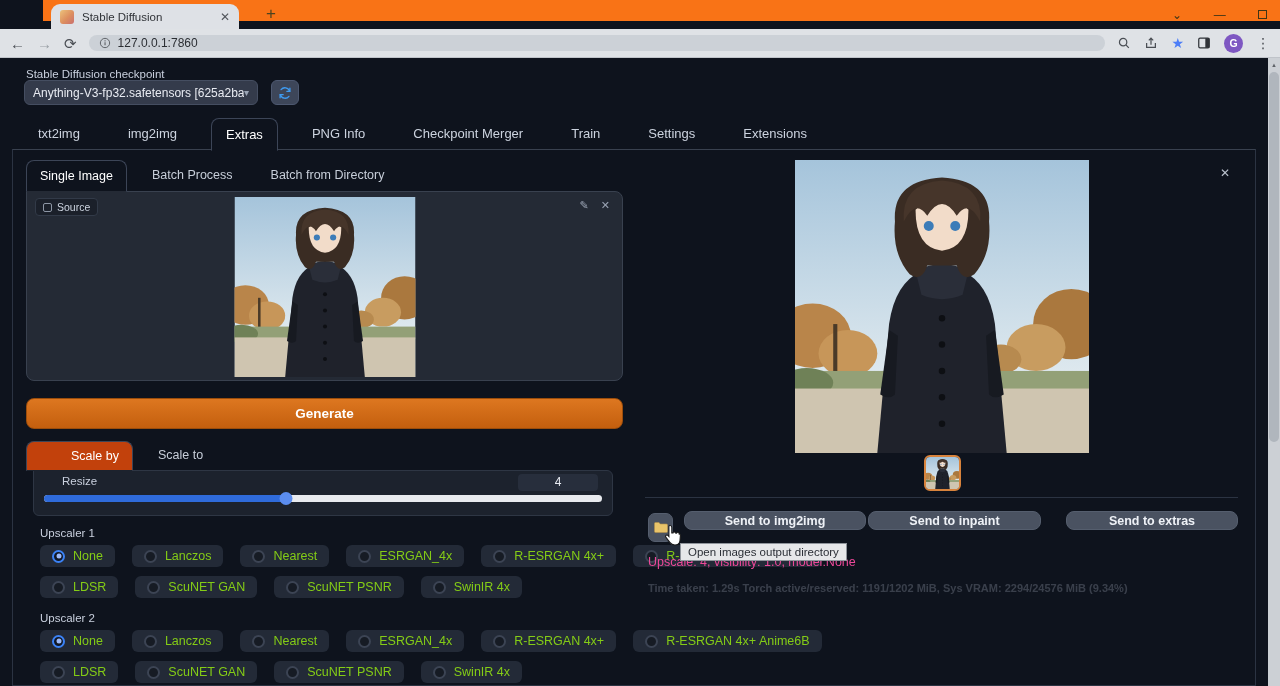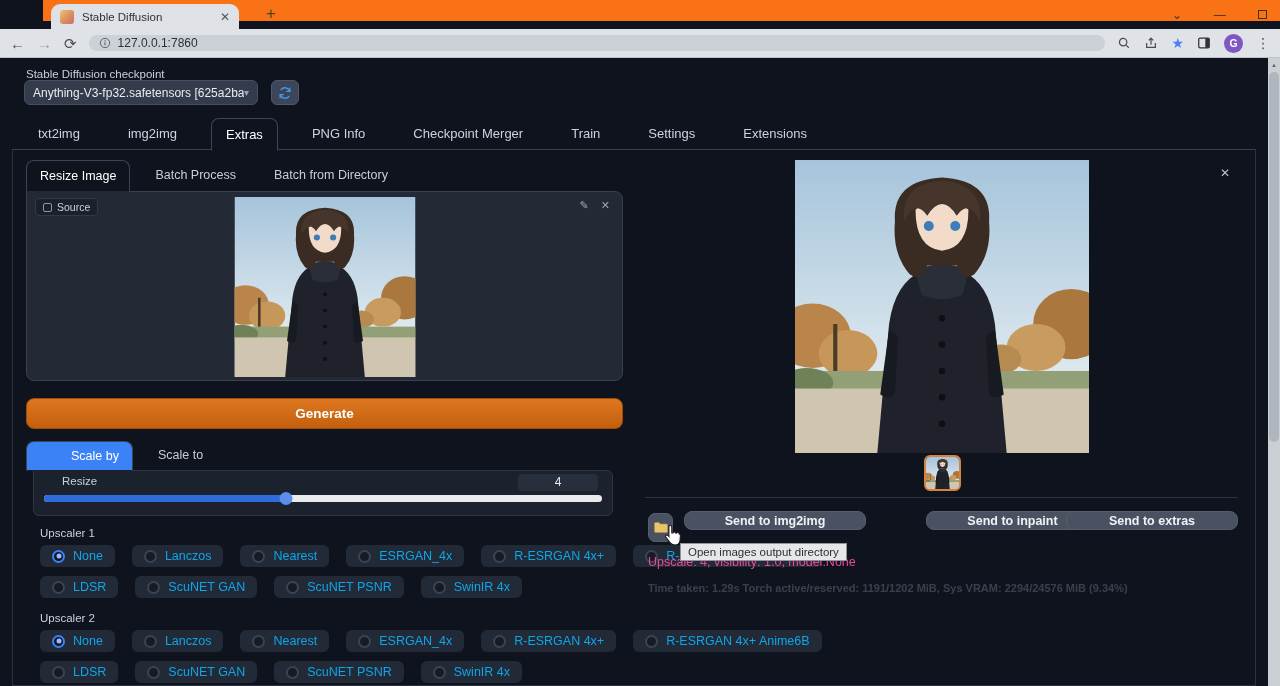--- a/index.html
+++ b/index.html
@@ -69,57 +69,57 @@
   #source-image { left:50%; top:5px; transform:translateX(-50%); width:181px; height:180px; }
 
   .generate-btn { position:absolute; left:26px; top:398px; width:597px; height:31px;
                   background:linear-gradient(180deg,#dd7720,#c45f0e); border:1px solid #9c4d0b;
                   border-radius:8px; color:#fff; font-size:13.5px; font-weight:700;
                   display:flex; align-items:center; justify-content:center; }
 
   .scaletabs { position:absolute; left:26px; top:441px; display:flex; gap:12px; z-index:2; }
   .scaletab { padding:7px 13px; font-size:12.5px; color:#c7ced9; }
   .scaletab.active { border:1px solid #3c4557; border-bottom:1px solid #1c222d; border-radius:8px 8px 0 0;
-                     background:#3b82f6; color:#fff;padding-left:44px; }
+                     background:#c2410c; color:#fff;padding-left:44px; }
   .resize-panel { position:absolute; left:33px; top:470px; width:580px; height:46px; background:#1c222d;
                   border:1px solid #2e3644; border-radius:0 6px 6px 6px; }
   .resize-label { position:absolute; left:28px; top:4px; font-size:11.5px; color:#c9d0de; }
   .resize-value { position:absolute; right:14px; top:3px; width:80px; height:17px; background:#272e3c;
                   border-radius:4px; color:#e8ebf2; font-size:12px; text-align:center; line-height:17px; }
   .slider { position:absolute; left:10px; right:10px; top:22px; height:13px; }
   .slider-track { position:absolute; left:0; right:0; top:2px; height:7px; border-radius:4px; background:#e8eaee; }
   .slider-fill { position:absolute; left:0; top:2px; width:43.3%; height:7px; border-radius:4px 0 0 4px; background:#2f6bdb; }
   .slider-handle { position:absolute; left:43.3%; top:-1px; width:13px; height:13px; border-radius:50%;
                    background:#5b8def; transform:translateX(-50%); }
 
   .upgroup { position:absolute; left:40px; width:578px; }
   #upscaler-1 { top:527px; } #upscaler-2 { top:612px; }
   .group-label { font-size:11.5px; color:#c9d0de; margin-bottom:6px; }
   .radio-row { display:flex; gap:17px; margin-bottom:9px; align-items:center; }
   .radio-chip { display:inline-flex; align-items:center; gap:8px; background:#232a37; border-radius:6px;
-                padding:4px 12px; font-size:12.5px; color:#0ea5e9; white-space:nowrap;justify-content:space-between; }
+                padding:4px 12px; font-size:12.5px; color:#84cc16; white-space:nowrap;justify-content:space-between; }
   .radio-dot { width:13px; height:13px; border-radius:50%; border:2px solid #3c4454; background:#161b24;
                position:relative; flex:0 0 13px; }
   .radio-chip.selected .radio-dot { border-color:#3b82f6; background:#101725; }
   .radio-chip.selected .radio-dot::after { content:""; position:absolute; left:50%; top:50%;
                width:5px; height:5px; border-radius:50%; background:#9db9f7; transform:translate(-50%,-50%); }
 
   
   .gallery-close { position:absolute; left:1220px; top:166px; font-size:12px; color:#b9c1cd; }
   #output-image { left:795px; top:160px; width:294px; height:293px; }
   .thumb { position:absolute; left:924px; top:455px; width:37px; height:36px; border:2px solid #d8833c;
            border-radius:6px; overflow:hidden; }
   .thumb svg { display:block; width:100%; height:100%; }
   .gallery-divider { position:absolute; left:645px; top:497px; width:593px; height:1px; background:#2b3342; }
   .folder-btn { position:absolute; left:648px; top:513px; width:25px; height:29px; background:#4a5261;
                 border:1px solid #555e6e; border-radius:7px; display:flex; align-items:center; justify-content:center; }
   .send-btn { position:absolute; top:511px; height:19px; background:#4a5261; border:1px solid #555e6e;
               border-radius:8px; color:#eef1f6; font-size:12.5px; font-weight:700;
               display:flex; align-items:center; justify-content:center; }
-  #send-btn-0 { left:684px; width:182px; } #send-btn-1 { left:926px; width:173px; } #send-btn-2 { left:1066px; width:172px; }
+  #send-btn-0 { left:684px; width:182px; } #send-btn-1 { left:868px; width:173px; } #send-btn-2 { left:1066px; width:172px; }
   .tooltip { position:absolute; left:680px; top:543px; background:#e6e7e9; border:1px solid #8f949b;
              color:#2b2f36; font-size:11.5px; padding:2px 7px; z-index:6; white-space:nowrap; }
   .result-info { position:absolute; left:648px; top:555px; font-size:12.5px; color:#ec4899; z-index:1; }
   .stats-line { position:absolute; left:648px; top:582px; font-size:11px; color:#aab2c2; opacity:0.28;font-weight:bold; }
   .cursor { position:absolute; left:664px; top:524px; z-index:7; }
 
   
   .scrollbar { position:absolute; right:0; top:58px; width:12px; height:628px; background:#ccd0d5; }
   .scroll-up { height:13px; display:flex; align-items:center; justify-content:center; font-size:6px; color:#5f6368; }
   .scroll-thumb { position:absolute; left:1px; top:14px; width:10px; height:370px; background:#b0b6bd; border-radius:5px; }
@@ -230,21 +230,21 @@
       <div class="apptab active">Extras</div>
       <div class="apptab">PNG Info</div>
       <div class="apptab">Checkpoint Merger</div>
       <div class="apptab">Train</div>
       <div class="apptab">Settings</div>
       <div class="apptab">Extensions</div>
     </div>
   <div class="tab-container"></div>
 
   <div class="subtabs">
-      <div class="subtab active">Resize Image</div>
+      <div class="subtab active">Single Image</div>
       <div class="subtab">Batch Process</div>
       <div class="subtab">Batch from Directory</div>
     </div>
 
   <div class="source-panel">
     <div class="source-chip">
       <span class="mini-img-icon"></span>
       <span>Source</span>
     </div>
     <div class="panel-tools">

